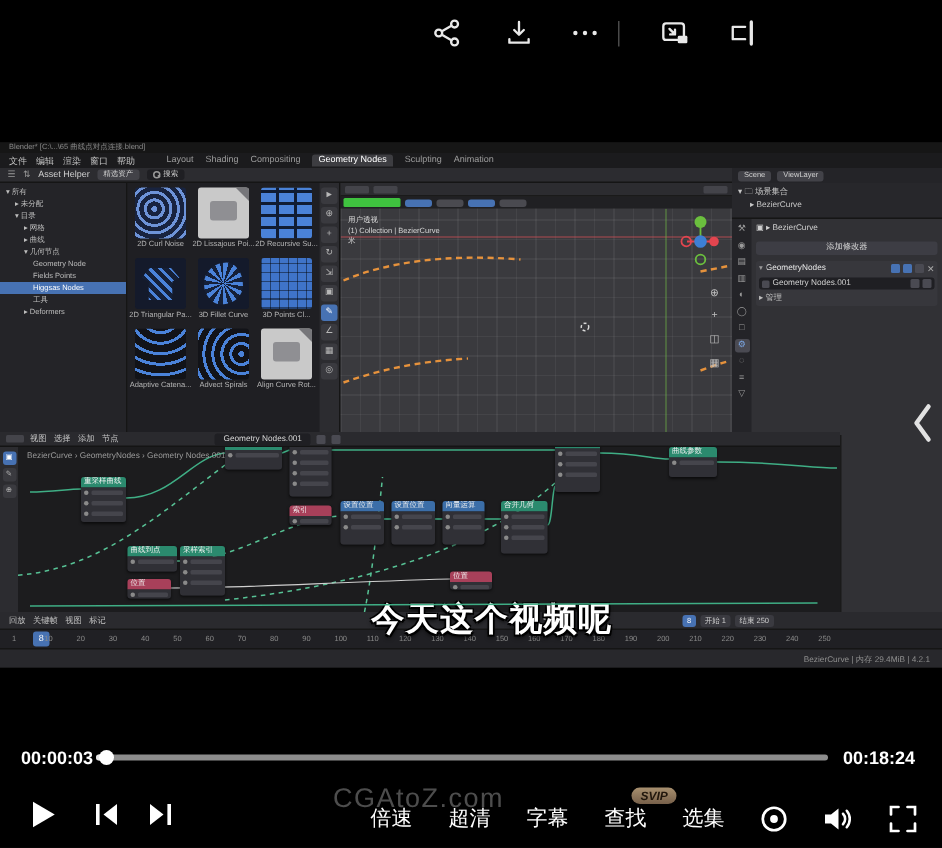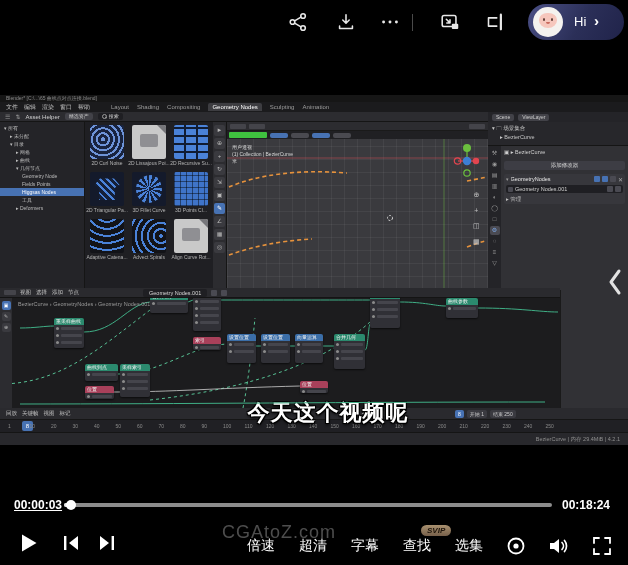--- a/index.html
+++ b/index.html
@@ -145,21 +145,21 @@
 
   .subtitle{position:absolute;left:0;right:0;top:353px;text-align:center;font-size:22px;font-weight:bold;color:#fff;
             transform:translateX(14px);letter-spacing:1px;
             text-shadow:-1px -1px 0 #000,1px -1px 0 #000,-1px 1px 0 #000,1px 1px 0 #000,0 2px 3px rgba(0,0,0,.9);}
   .panel-handle{position:absolute;right:2px;top:220px;width:22px;height:34px;background:none;border:none;padding:0;cursor:pointer;}
   .panel-handle svg{stroke:#e2e2e2;fill:none;stroke-width:3;stroke-linecap:round;stroke-linejoin:round;}
 
   
   .progress-row{position:absolute;left:0;top:495px;width:628px;height:25px;}
   .time{position:absolute;top:3px;font-size:12px;color:#fff;font-weight:600;}
-  .time.cur{left:14px;text-decoration:underline;} .time.tot{left:562px;}
+  .time.cur{left:14px;} .time.tot{left:562px;}
   .track{position:absolute;left:64px;top:8px;width:488px;height:4px;border-radius:2px;background:#8c8c8c;cursor:pointer;}
   .played{position:absolute;left:0;top:0;height:4px;border-radius:2px;background:#e8e8e8;}
   .knob{position:absolute;top:-3px;width:10px;height:10px;border-radius:50%;background:#fff;transform:translateX(-5px);}
 
   
   .controls{position:absolute;left:0;top:520px;width:628px;height:45px;}
   .watermark{position:absolute;left:222px;top:2px;font-size:18px;color:rgba(160,160,160,.48);letter-spacing:1px;z-index:1;}
   .cbtn{position:absolute;background:none;border:none;padding:0;cursor:pointer;z-index:2;}
   .cbtn svg{display:block;}
   .txtbtn{position:absolute;top:17px;width:34px;background:none;border:none;padding:0;cursor:pointer;
@@ -199,31 +199,20 @@
           <rect x="3.5" y="5" width="15" height="12" rx="2"></rect>
           <path d="M8 9l4 4M12 9.5V13H8.5"></path>
           <rect x="14" y="14" width="7" height="5.5" rx="1" style="fill:#e8e8e8;stroke:none"></rect>
         </svg>
     </button>
     <button class="tic" style="left:482px">
       <svg viewBox="0 0 24 24">
           <path d="M19.5 4v16" style="stroke-width:2.4"></path>
           <path d="M15 7.5H6v9h9"></path>
         </svg>
-    </button>
-    <button class="avatar">
-      <span class="av-face">
-          <i class="f1"></i>
-          <i class="f2"></i>
-          <i class="e l"></i>
-          <i class="e r"></i>
-          <i class="m"></i>
-        </span>
-      <span class="av-txt">Hi</span>
-      <span class="av-ch">›</span>
     </button>
   </div>
 
   <div class="video">
     <div class="blender">
 
       <div class="bl-titlebar">Blender* [C:\...\65 曲线点对点连接.blend]</div>
 
       <div class="bl-topbar">
         <div id="bl-menus" style="display:flex;align-items:center;margin-left:3px;">

